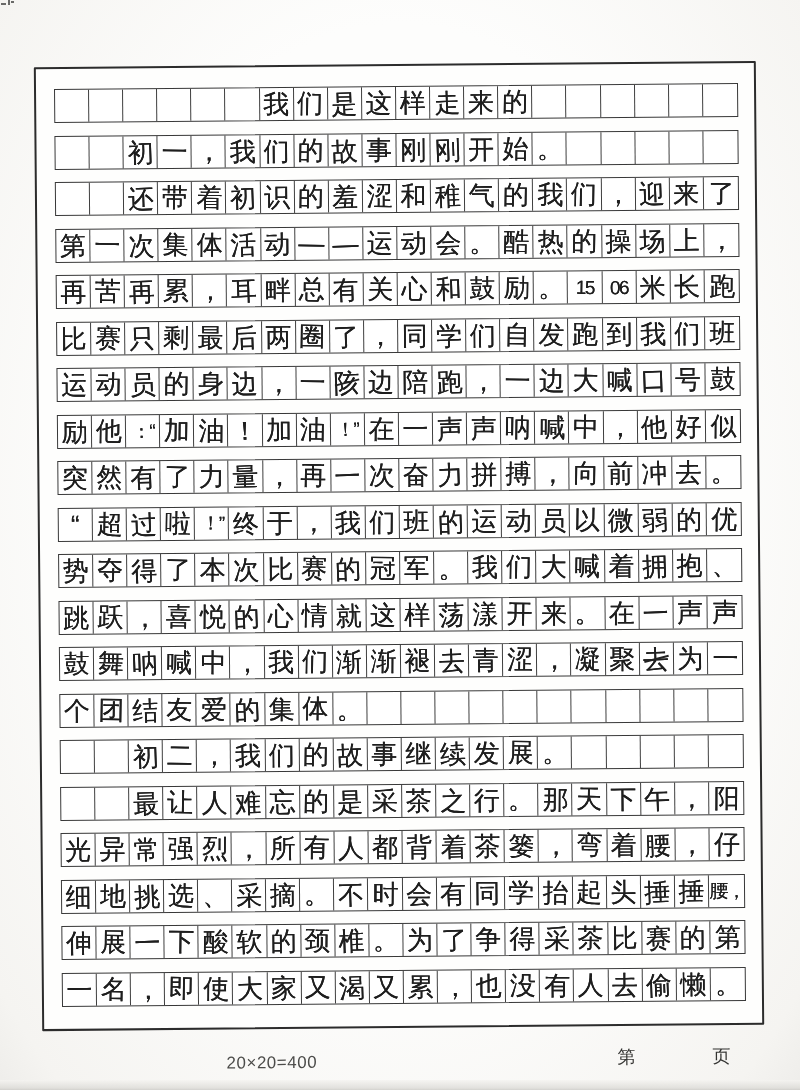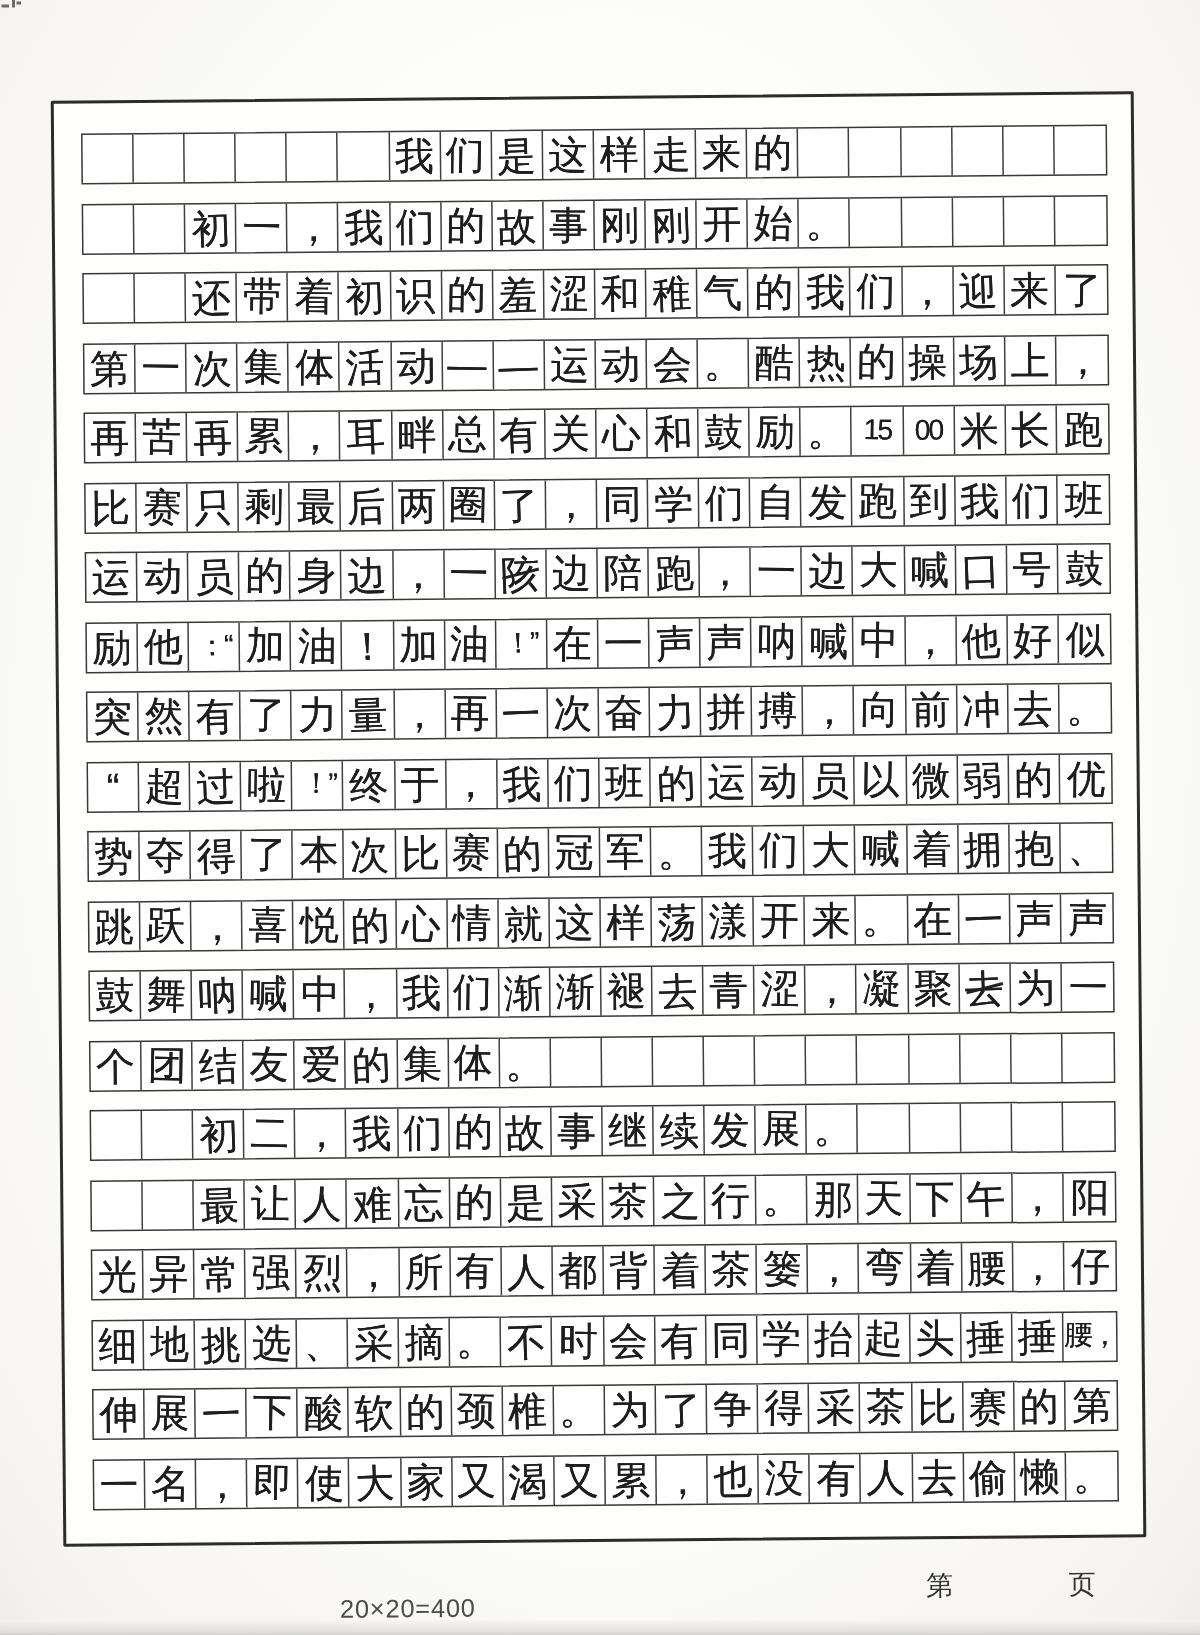--- a/index.html
+++ b/index.html
@@ -40,21 +40,21 @@
   }
   .cell:nth-child(2n) .ink{transform:rotate(1.4deg) translateY(-0.5px);}
   .cell:nth-child(3n) .ink{transform:rotate(-1.6deg) translateY(0.5px);}
   .cell:nth-child(5n) .ink{transform:rotate(0.9deg) translateX(0.5px);}
   .cell.dense .ink{font-size:19px;letter-spacing:-1.5px;}
   .cell.struck::after{
     content:"";position:absolute;left:12%;right:12%;top:46%;
     border-top:2px solid #222;transform:rotate(-14deg);
   }
   .footer{position:absolute;left:0;top:1046px;width:800px;height:24px;color:#454545;}
-  .grid-spec{position:absolute;left:222px;top:16px;font-size:17px;letter-spacing:0.5px;
+  .grid-spec{position:absolute;left:222px;top:6px;font-size:17px;letter-spacing:0.5px;
     font-family:"Liberation Sans",sans-serif;color:#4c4c4a;}
   .page-label{position:absolute;top:1px;font-size:18px;color:#333331;
     font-family:"Liberation Serif",serif;}
   .page-prefix{left:613px;}
   .page-suffix{left:708px;}
   .photo-edge{
     position:absolute;left:0;right:0;bottom:0;height:10px;
     background:linear-gradient(#f5f4f1 0%, #dcdbd7 80%, #c9c8c4 100%);
     opacity:0.8;
   }
@@ -363,21 +363,21 @@
             <div class="cell">
               <span class="ink">励</span>
             </div>
             <div class="cell">
               <span class="ink">。</span>
             </div>
             <div class="cell dense">
               <span class="ink">15</span>
             </div>
             <div class="cell dense">
-              <span class="ink">00</span>
+              <span class="ink">06</span>
             </div>
             <div class="cell">
               <span class="ink">米</span>
             </div>
             <div class="cell">
               <span class="ink">长</span>
             </div>
             <div class="cell">
               <span class="ink">跑</span>
             </div>

